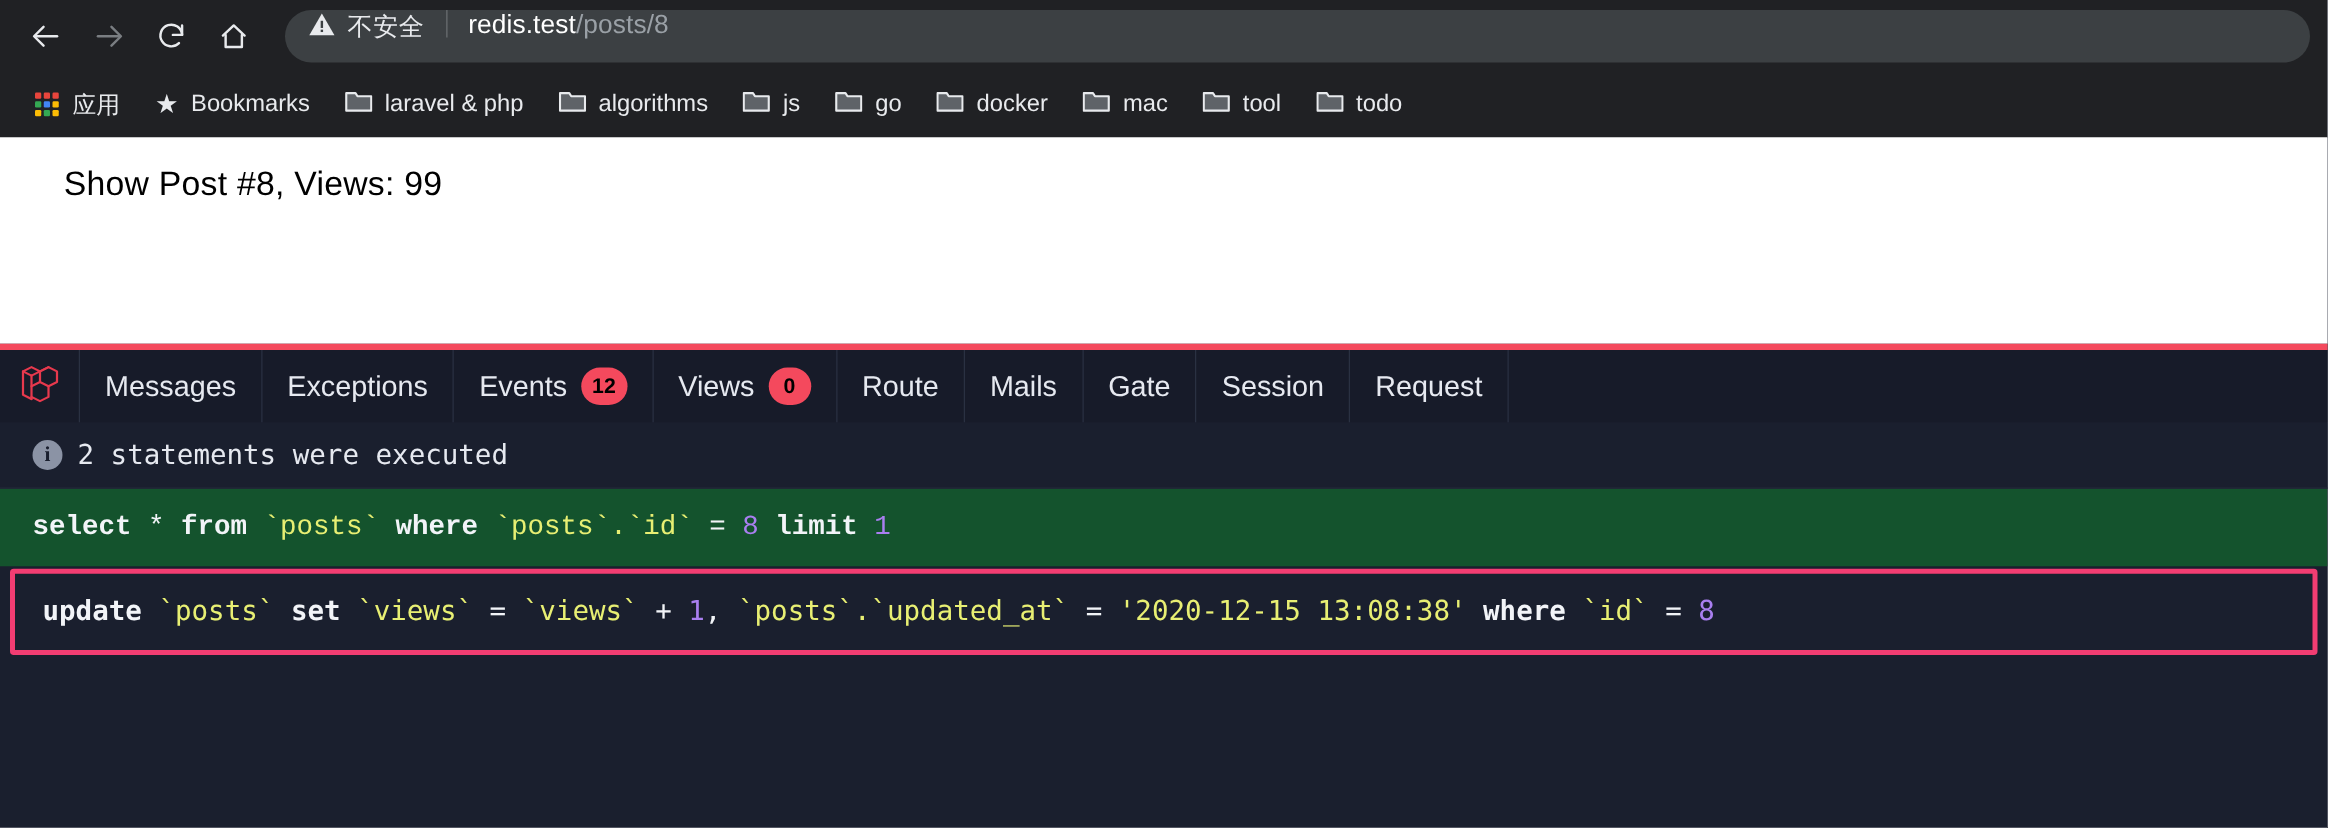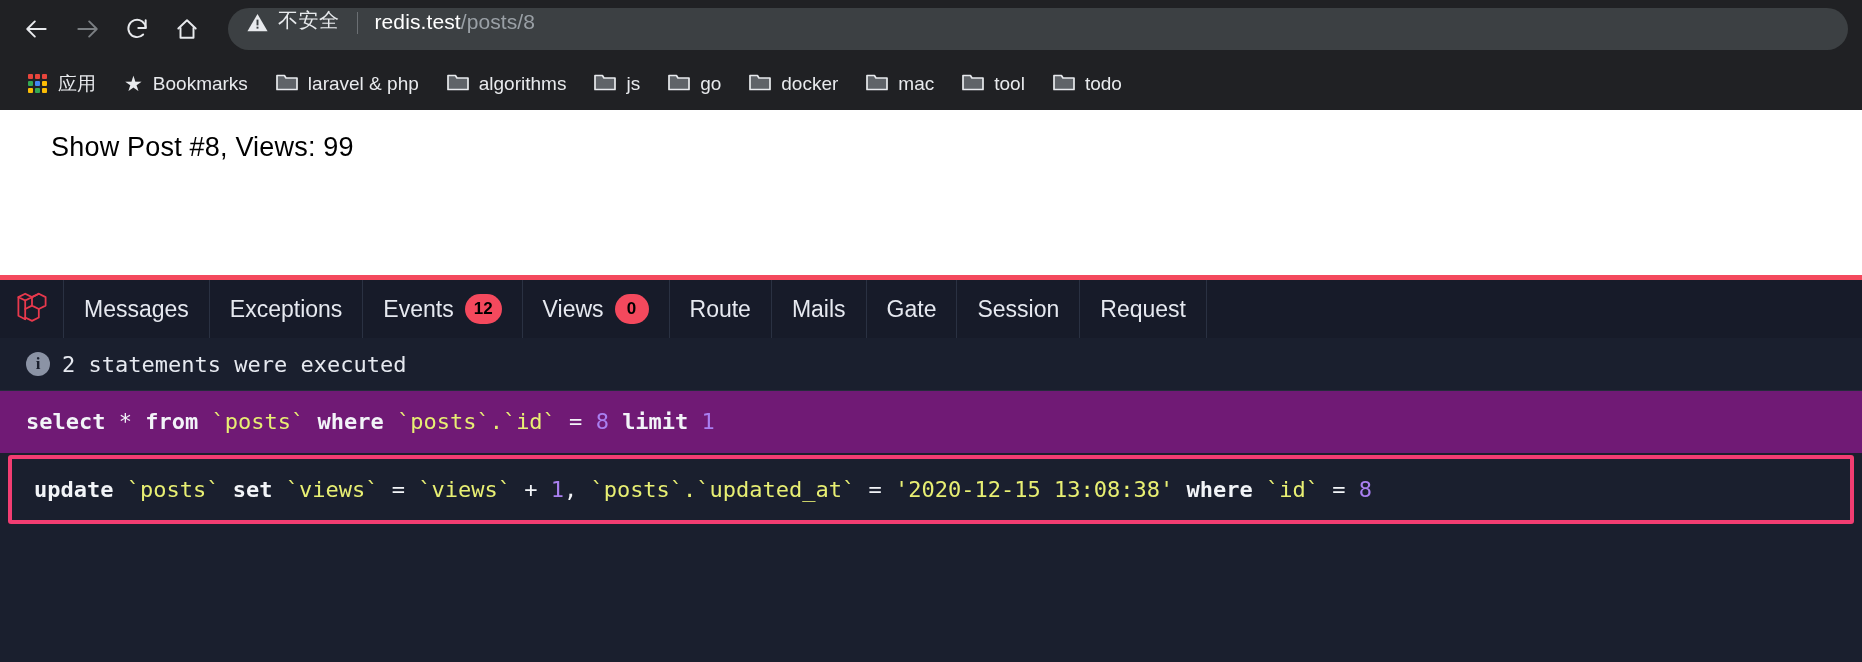--- a/index.html
+++ b/index.html
@@ -31,22 +31,22 @@
     flex:0 0 auto;
   }
   .nav-btn svg { display:block; }
   .omnibox {
     margin-left:14px;
     height:42px;
     flex:1 1 auto;
     background:#3c4043;
     border-radius:21px;
     display:flex;
-    align-items:flex-end;
-    padding:16px 18px;
+    align-items:flex-start;
+    padding:0 18px;
     gap:9px;
     max-width:1790px;
   }
   .warn-icon { flex:0 0 auto; display:flex; align-items:center; }
   .omni-insecure {
     color:#e8eaed;
     font-size:20px;
     letter-spacing:.5px;
     white-space:nowrap;
   }
@@ -196,21 +196,21 @@
 
   .queries { flex:1 1 auto; overflow:hidden; }
   .qrow {
     padding:16px 26px;
     font-family:"DejaVu Sans Mono", monospace;
     font-size:22px;
     line-height:1.35;
     white-space:nowrap;
     overflow:hidden;
   }
-  .qrow.odd  { background:#701a75; }
+  .qrow.odd  { background:#14532d;font-family:Liberation Mono, monospace; }
   .qrow.even { background:#1a1f2e; }
   .qrow.highlight {
     border:4px solid #f23d72;
     border-radius:3px;
     margin:2px 8px 10px 8px;
     padding:16px 22px;
     background:#1a1f2e;
   }
   .tok-kw   { color:#f2f4f8; font-weight:bold; }
   .tok-id   { color:#e8ef73; }

